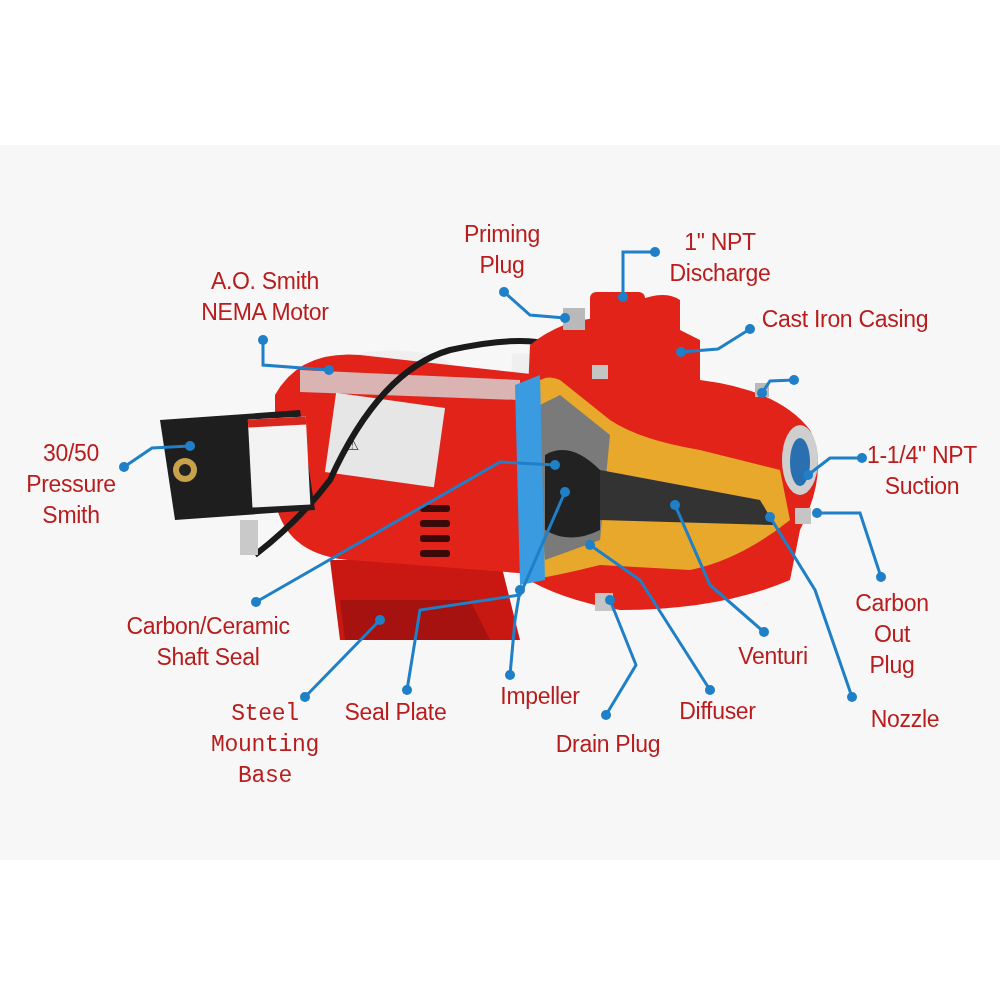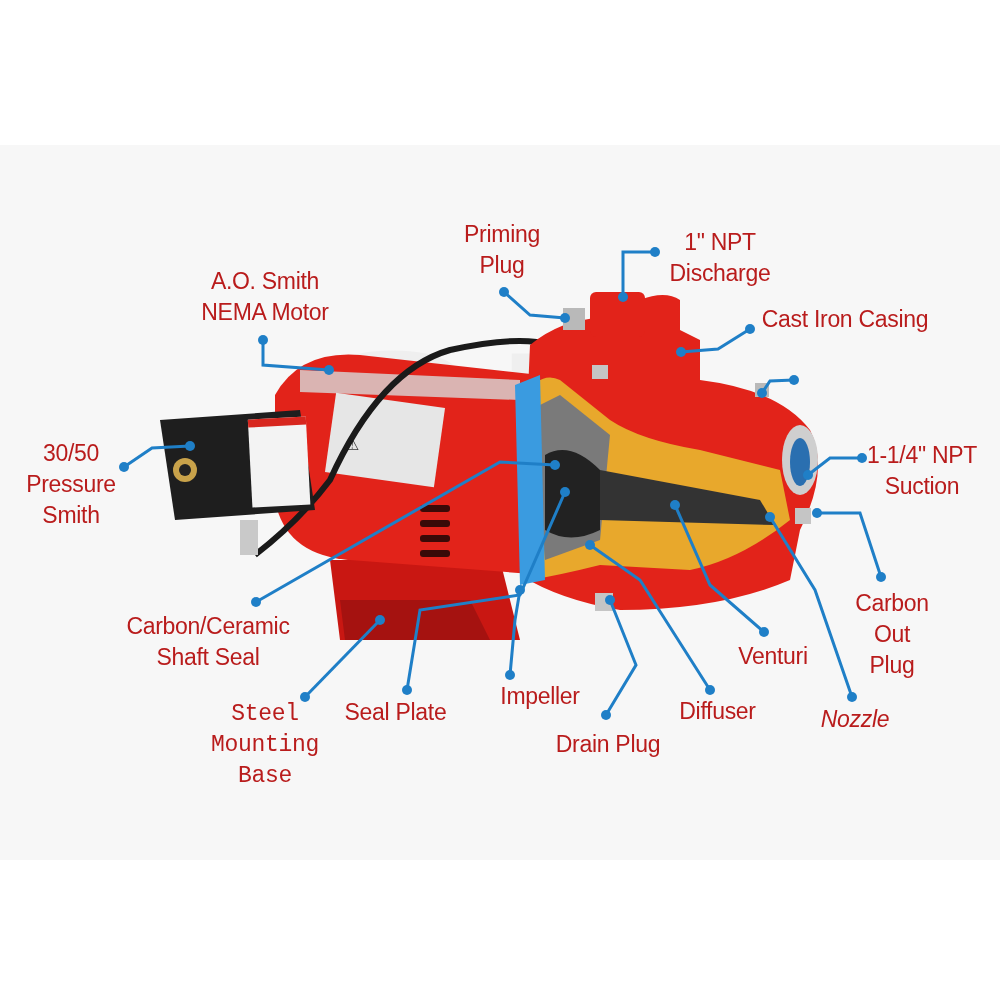--- a/index.html
+++ b/index.html
@@ -159,19 +159,19 @@
   </div>
   <div class="label" style="left:338px;top:697px;width:115px;">
     <span>Seal Plate</span>
   </div>
   <div class="label" style="left:490px;top:681px;width:100px;">
     <span>Impeller</span>
   </div>
   <div class="label" style="left:670px;top:696px;width:95px;">
     <span>Diffuser</span>
   </div>
-  <div class="label" style="left:810px;top:704px;width:90px;font-style:italic;">
+  <div class="label" style="left:860px;top:704px;width:90px;">
     <span>Nozzle</span>
   </div>
   <div class="label" style="left:548px;top:729px;width:120px;text-align:center;">
     <span>Drain Plug</span>
   </div>
 </div>
 
 </body></html>

